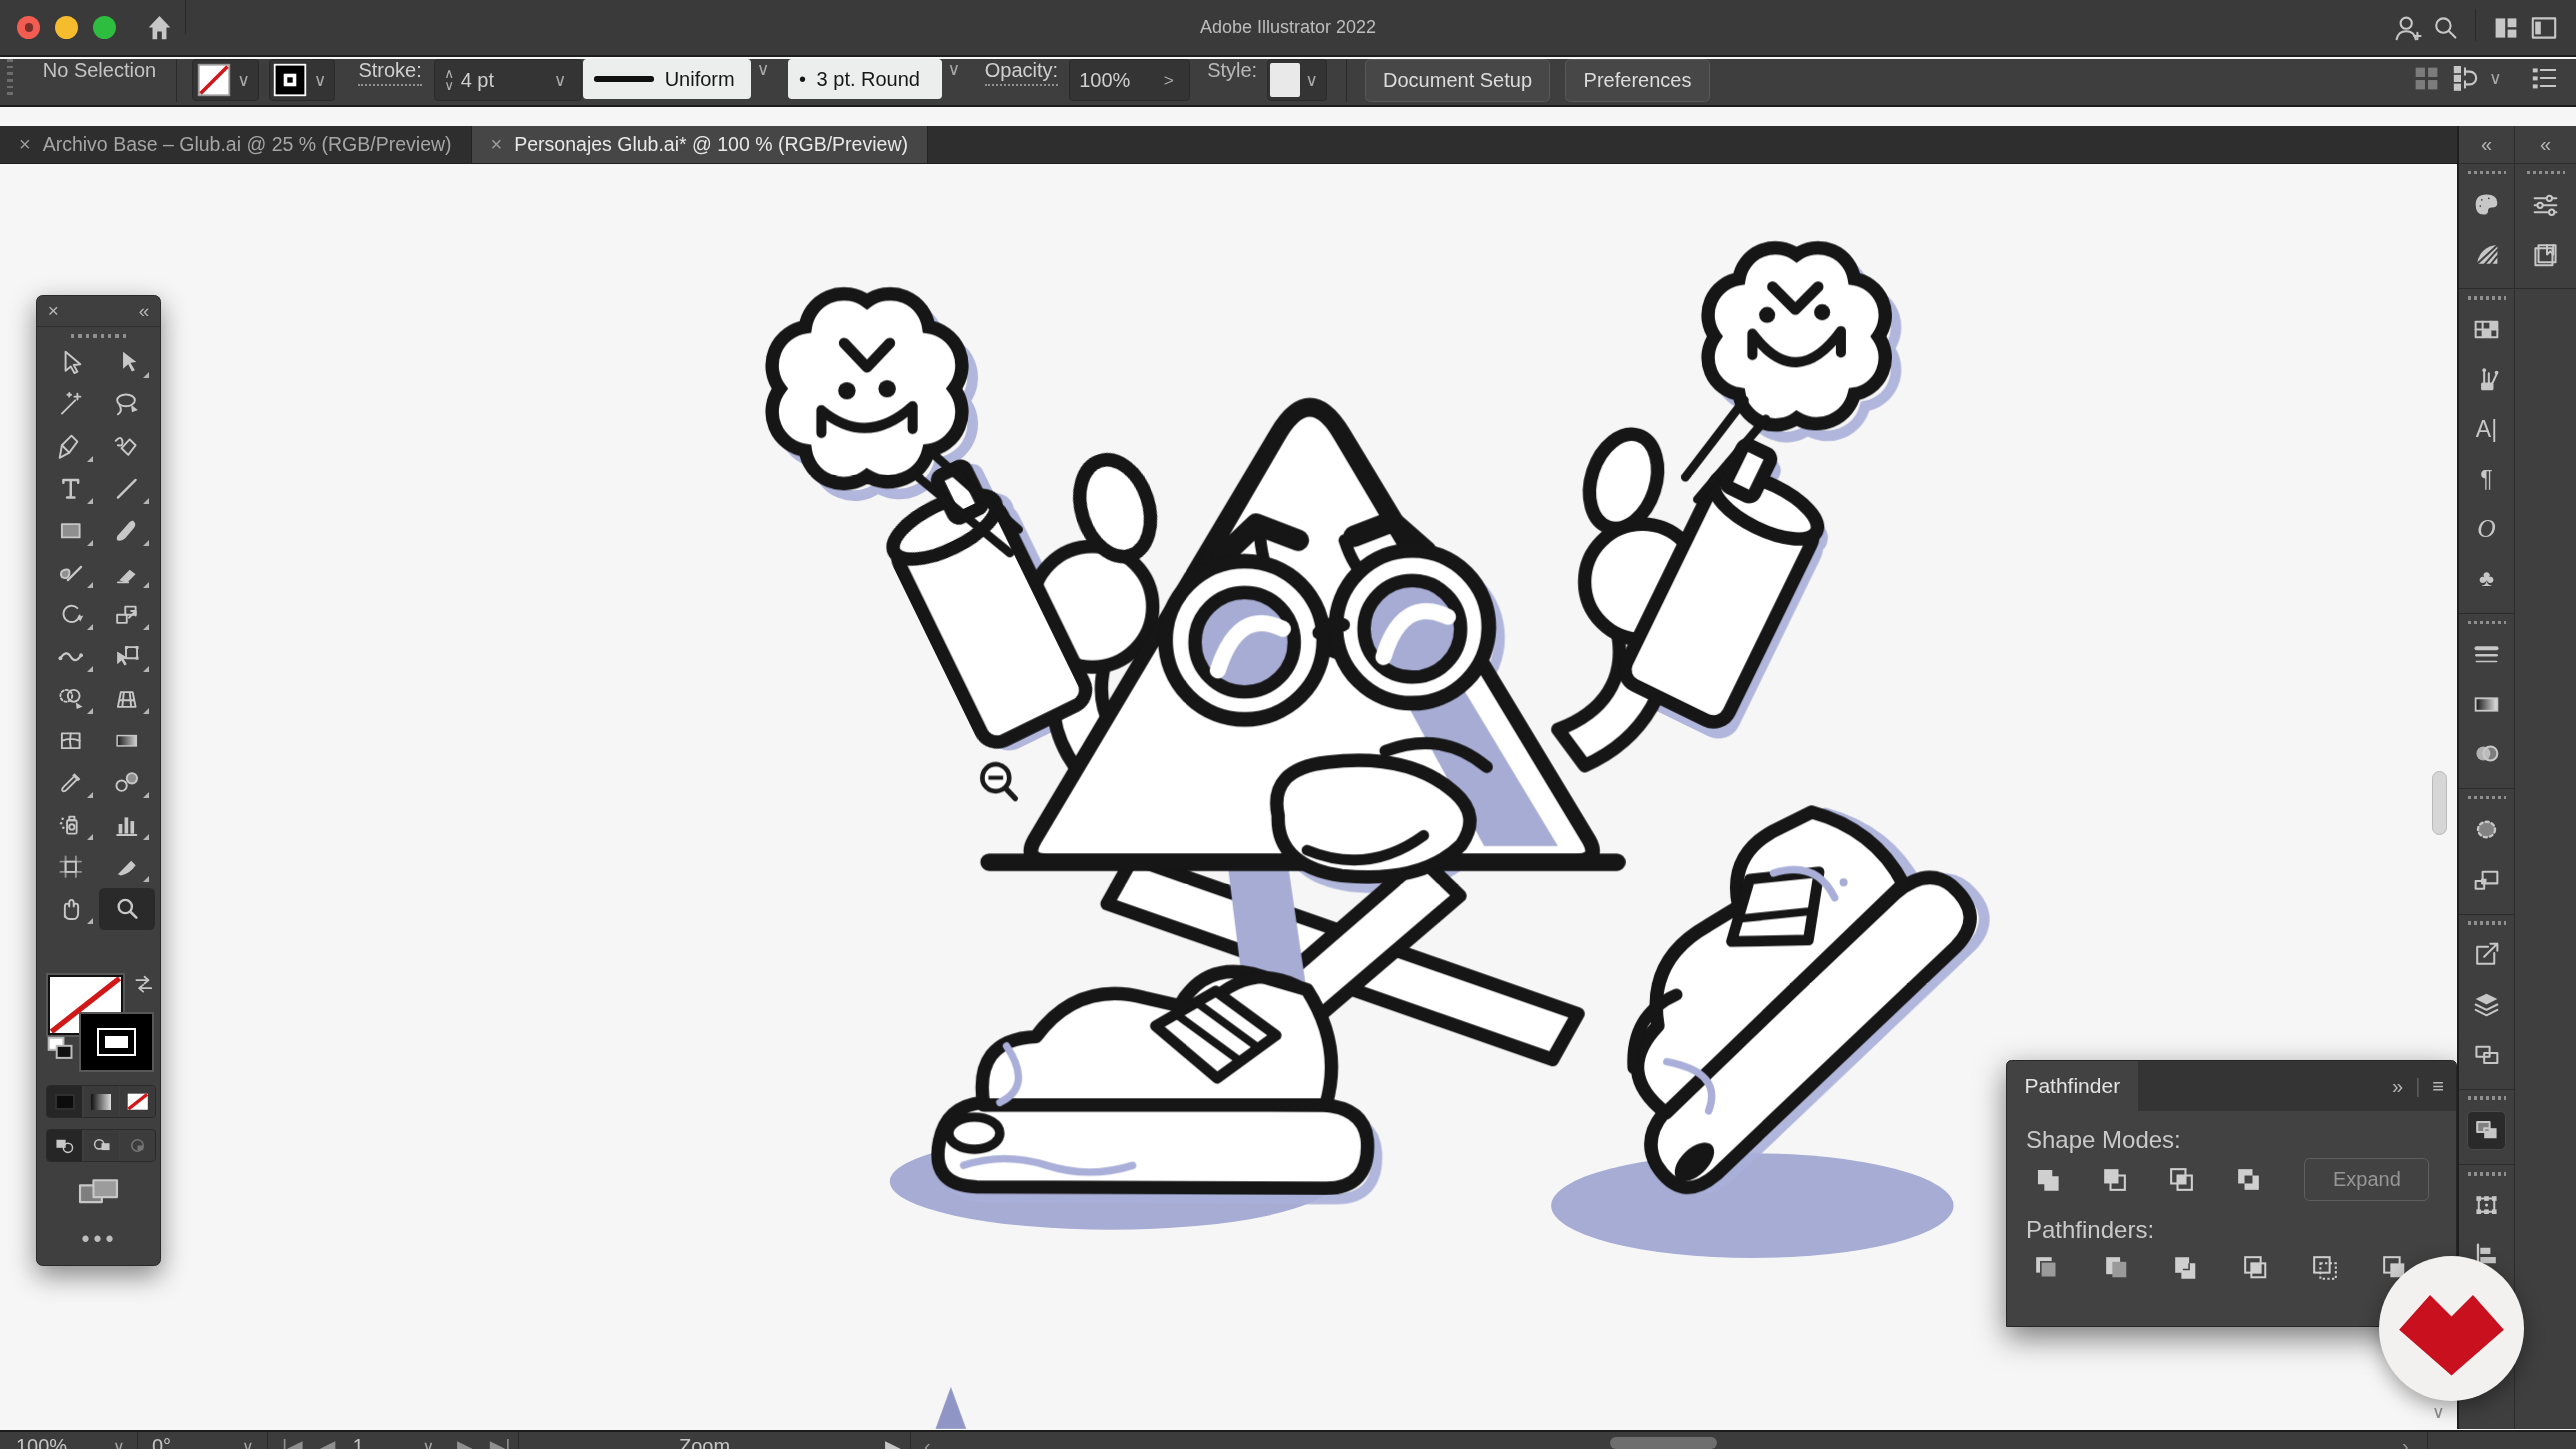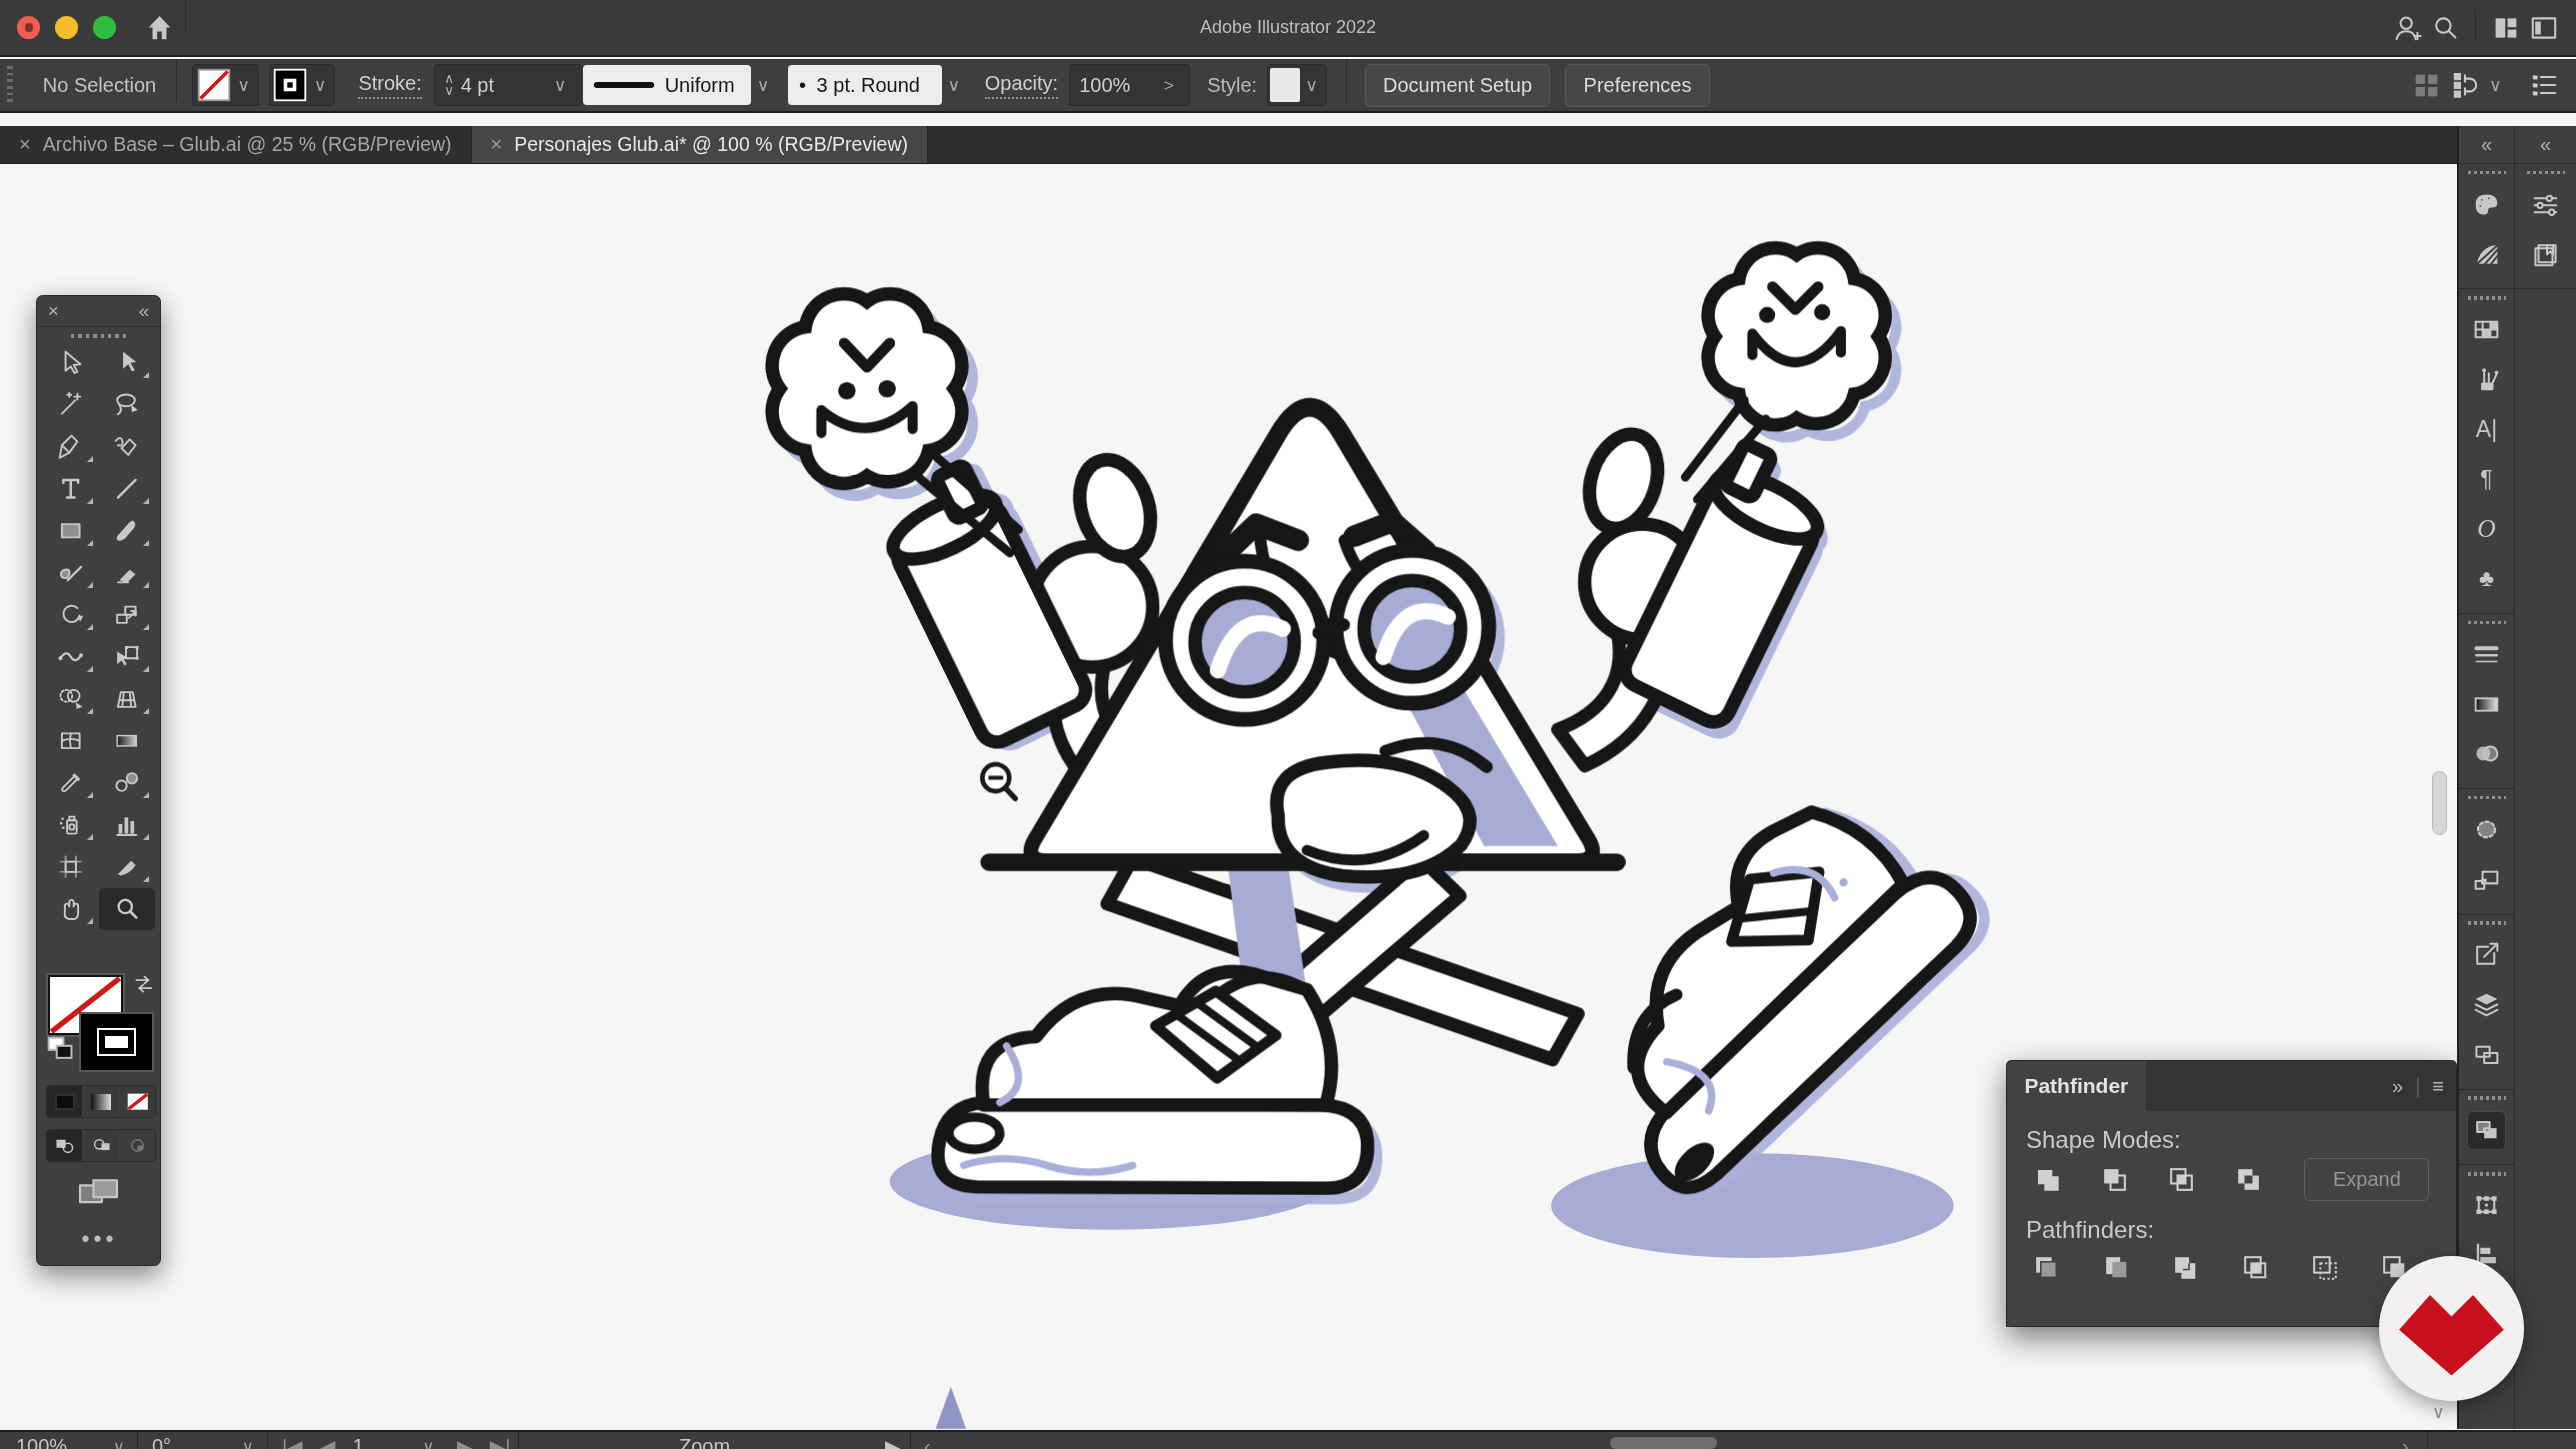--- a/index.html
+++ b/index.html
@@ -14,21 +14,21 @@
   .abs{position:absolute}
   .row{display:flex;align-items:center}
   .sep-v{width:1.3px;align-self:stretch;background:#2a2a2a}
   
   .titlebar{position:absolute;left:0;top:0;width:2576px;height:57px;background:#3a3a3a;border-bottom:2px solid #1d1d1d;display:flex;align-items:center;color:#c9c9c9}
   .tl{width:23px;height:23px;border-radius:50%;margin-right:14.8px;position:relative}
   .tl.red::after{content:"";position:absolute;inset:7.4px;border-radius:50%;background:#79302a}
   .tb-title{position:absolute;left:50%;transform:translateX(-50%);font-size:18px;color:#bdbdbd}
   .tb-ico{width:38px;height:38px;display:flex;align-items:center;justify-content:center}
   
-  .controlbar{position:absolute;left:0;top:59px;width:2576px;height:54px;background:var(--chrome);border-bottom:2px solid #1d1d1d;display:flex;align-items:center;color:var(--text);font-size:20px}
+  .controlbar{position:absolute;left:0;top:59px;width:2576px;height:48px;background:var(--chrome);border-bottom:2px solid #1d1d1d;display:flex;align-items:flex-start;color:var(--text);font-size:20px}
   .grip{width:6.7px;height:38px;margin:0 9.4px 0 6.7px;background:repeating-linear-gradient(180deg,#8b8b8b 0 2.7px,transparent 2.7px 6.7px);opacity:.6}
   .cb-field{background:var(--field);border:1.3px solid #2a2a2a;border-radius:4px;height:42px;display:flex;align-items:center;padding:0 9.4px}
   .chev{color:#a8a8a8;font-size:17.4px;padding:0 5.4px}
   .swatch-btn{display:flex;align-items:center;background:var(--field);border:1.3px solid #2a2a2a;border-radius:4px;height:42px;padding:2.7px}
   .white-dd{background:var(--white-control);color:#161616;border-radius:4px;height:40px;display:flex;align-items:center;padding:0 10.7px;font-size:20px}
   .cb-btn{border:1.3px solid #5a5a5a;border-radius:5.4px;background:#474747;color:#dcdcdc;height:43px;display:flex;align-items:center;padding:0 17.4px;font-size:20px}
   .dotted-u{border-bottom:2px dotted #8f8f8f;padding-bottom:2px}
   
   .tabsbar{position:absolute;left:0;top:126px;width:2457px;height:38px;background:var(--chrome-darker);display:flex;border-bottom:1.3px solid #1f1f1f}
   .tab{display:flex;align-items:center;padding:0 19px;font-size:19.5px;color:#a5a5a5;gap:12px;border-right:1.3px solid #232323}
@@ -63,21 +63,21 @@
   .dk-head{height:38px;display:flex;align-items:center;justify-content:center;width:100%;color:#b5b5b5;font-size:20px;border-bottom:1.3px solid #2c2c2c}
   .dk-group{width:100%;display:flex;flex-direction:column;align-items:center;border-bottom:1.3px solid #2c2c2c;padding-bottom:9.4px}
   .dk-grip{width:38px;height:3.4px;margin:6.7px 0 5.4px;background:repeating-linear-gradient(90deg,#8f8f8f 0 2.7px,transparent 2.7px 6px)}
   .dk-ico{width:39px;height:39px;margin:5.4px 0;display:flex;align-items:center;justify-content:center;border-radius:5.4px;color:#c7c7c7}
   .dk-ico.sel{background:#2a2a2a;border:1.3px solid #4a4a4a}
   .glyph{font-size:23px;color:#c7c7c7}
   .glyph.serif{font-family:"Liberation Serif",serif;font-style:italic;font-size:25.5px}
   
   .pf{position:absolute;left:2006px;top:896px;width:451px;height:267px;background:#424242;border:1.3px solid #262626;border-radius:5.4px 5.4px 0 0;box-shadow:0 10.7px 29.5px rgba(0,0,0,.5);color:#cccccc}
   .pf-head{height:50px;background:#343434;display:flex;align-items:center;border-radius:5.4px 5.4px 0 0}
-  .pf-tab{height:50px;display:flex;align-items:center;padding:0 17.4px;background:#424242;color:#e3e3e3;font-size:21px;font-weight:bold;border-radius:5.4px 0 0 0}
+  .pf-tab{height:50px;display:flex;align-items:center;padding:0 17.4px;background:#424242;color:#e3e3e3;font-size:21px;font-weight:normal;border-radius:5.4px 0 0 0}
   .pf-headR{margin-left:auto;display:flex;align-items:center;gap:12px;padding-right:12px;color:#b5b5b5;font-size:20px}
   .pf-lab{font-size:24px;color:#c9c9c9;padding:14.8px 0 4px 19px}
   .pf-rowS{display:flex;align-items:center;gap:27px;padding-left:20px}
   .pf-rowP{display:flex;align-items:center;gap:29.5px;padding-left:20px}
   .pf-ib{width:40px;height:40px;display:flex;align-items:center;justify-content:center}
   .pf-expand{margin-left:9.4px;width:125px;height:43px;border:1.3px solid #5f5f5f;border-radius:5.4px;color:#969696;display:flex;align-items:center;justify-content:center;font-size:20px}
   
   .statusbar{position:absolute;left:0;top:1430px;width:2576px;height:19.5px;background:#3c3c3c;border-top:2px solid #1c1c1c;color:#c6c6c6;font-size:20px;overflow:hidden}
   .sb{position:absolute;top:2.7px;display:flex;align-items:center}
   .sb .chev{font-size:16px}

